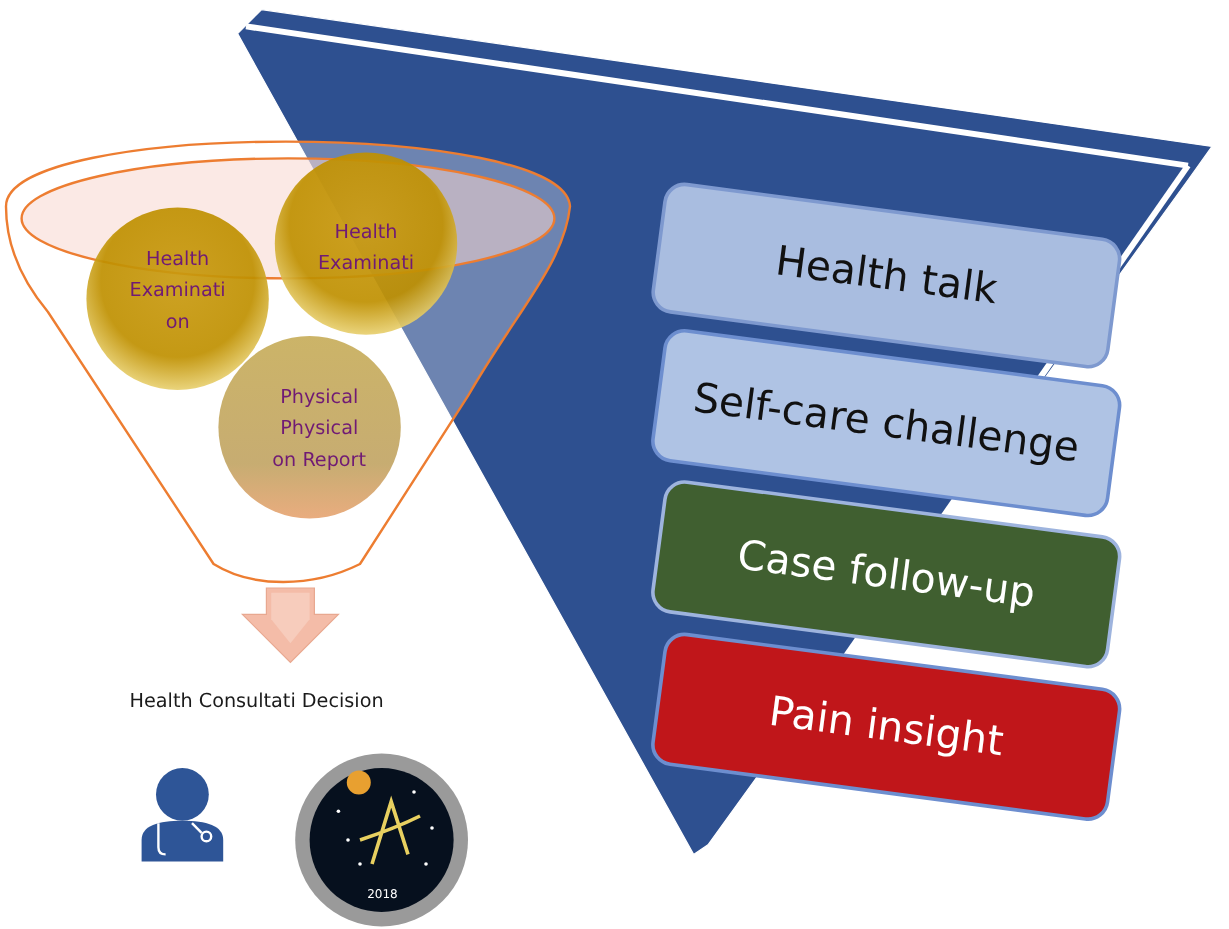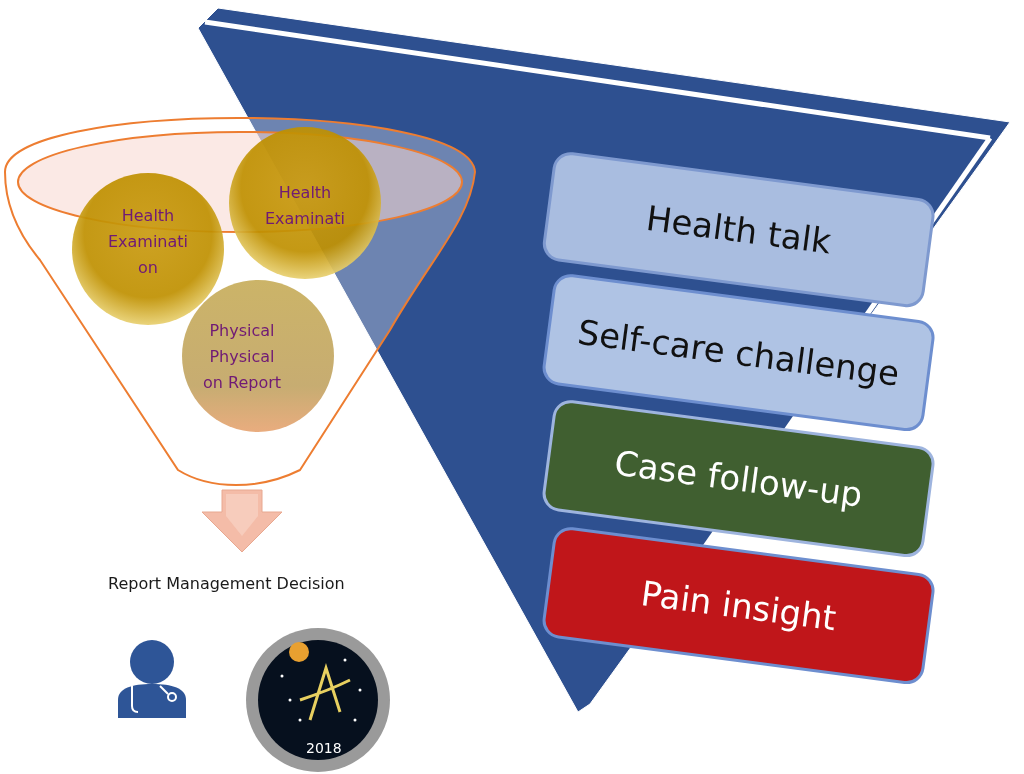--- a/index.html
+++ b/index.html
@@ -69,28 +69,28 @@
 
   <div class="circle-label" style="left:98px;top:203px;width:100px;">
     <div>Health</div>
     <div>Examinati</div>
     <div>on</div>
   </div>
   <div class="circle-label" style="left:255px;top:180px;width:100px;">
     <div>Health</div>
     <div>Examinati</div>
   </div>
-  <div class="circle-label" style="left:182px;top:318px;width:120px;">
+  <div class="circle-label" style="left:206px;top:318px;width:120px;">
     <div>Physical</div>
     <div>Physical</div>
     <div>on Report</div>
   </div>
 
-  <div class="caption">Report Management Decision</div>
-  <div style="position:absolute;left:306px;top:740px;font-size:14px;color:#fff;">2018</div>
+  <div class="caption">Health Consultati Decision</div>
+  <div style="position:absolute;left:306px;top:740px;font-size:10px;color:#fff;">2018</div>
 
   <div class="stage-box" style="left:555px;top:150px;width:385px;height:110px;background:#A9BDE0;transform:rotate(7.5deg);border:3px solid #7E99CF;">
     <span class="stage-label" style="color:#111;">Health talk</span>
   </div>
   <div class="stage-box" style="left:555px;top:272px;width:385px;height:112px;background:#AFC3E4;transform:rotate(7.5deg);border:3px solid #6D8ECF;">
     <span class="stage-label" style="color:#111;">Self-care challenge</span>
   </div>
   <div class="stage-box" style="left:555px;top:398px;width:385px;height:112px;background:#405F30;transform:rotate(7.5deg);border:3px solid #9EB4DE;">
     <span class="stage-label" style="color:#fff;">Case follow-up</span>
   </div>

